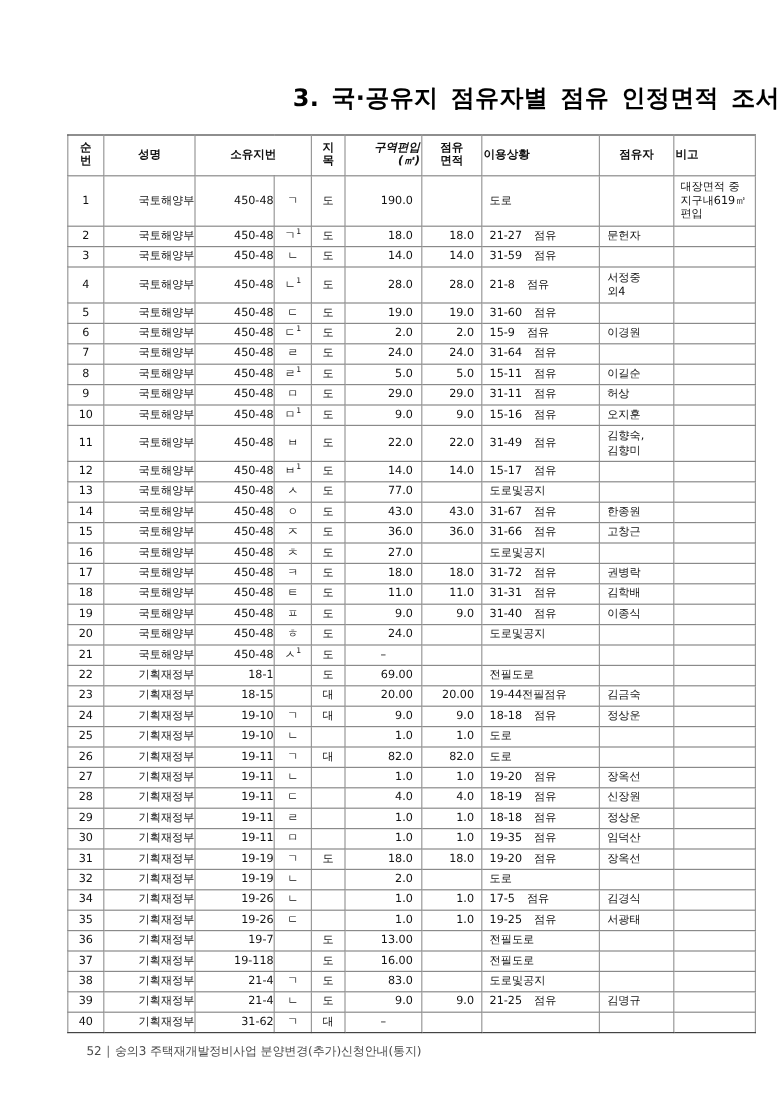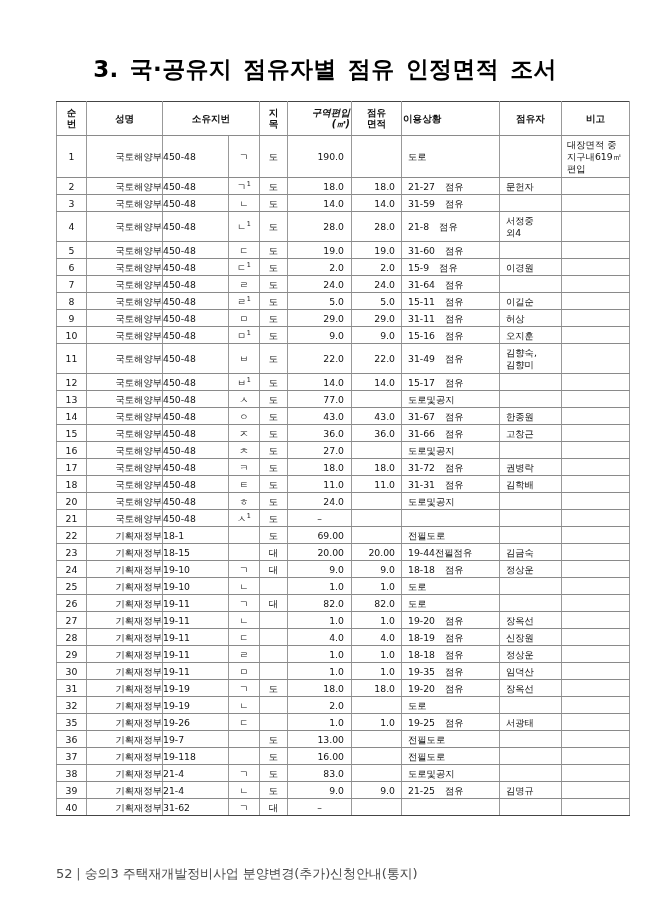--- a/index.html
+++ b/index.html
@@ -17,26 +17,26 @@
     position: relative;
     overflow: hidden;
   }
   .page {
     width: 650px;
     height: 919px;
     padding: 0;
     position: relative;
   }
   .doc-title {
-    font-size: 23px;
+    font-size: 20px;
     font-weight: bold;
-    text-align: center;
+    text-align: right;
     letter-spacing: 0.3px;
     margin: 0;
-    padding: 56px 0 0 0;
+    padding: 70px 0 0 0;
     color: #000;
     line-height: 1.15;
     word-spacing: 3px;
   }
   .table-wrap {
     padding: 0 56px 0 56px;
     margin-top: 19px;
   }
   table.survey {
     width: 538px;
@@ -62,21 +62,21 @@
     font-size: 9.6px;
     height: 34px;
     padding: 2px 1px;
   }
   table.survey tbody tr:last-child td {
     border-bottom: 1.3px solid #444;
   }
   
   .c-no     { width: 30px;  text-align: center; }
   .c-name   { width: 76px;  text-align: right; }
-  .c-lot    { width: 66px;  text-align: left; }
+  .c-lot    { width: 66px;  text-align: right; }
   .c-sub    { width: 31px;  text-align: center; }
   .c-cat    { width: 28px;  text-align: center; }
   .c-area   { width: 64px;  text-align: right;  padding-right: 7px !important; }
   .c-occ    { width: 50px;  text-align: right;  padding-right: 6px !important; }
   .c-use    { width: 98px;  text-align: left;   padding-left: 6px !important; }
   .c-holder { width: 62px;  text-align: left;   padding-left: 6px !important; }
   .c-note   { width: 68px;  text-align: left;   padding-left: 5px !important; }
 
   td.c-area, td.c-occ { font-variant-numeric: tabular-nums; }
 
@@ -94,23 +94,23 @@
     line-height: 0;
     margin-left: 0.5px;
   }
   .use-code { display: inline-block; }
   .use-tag  { display: inline-block; margin-left: 10px; }
   .dash { text-align: center !important; padding-right: 0 !important; }
   .multiline { line-height: 1.26; }
 
   .footer {
     position: absolute;
-    left: 56px;
+    left: 72px;
     bottom: 36px;
-    font-size: 13px;
+    font-size: 10px;
     color: #4a4a4a;
     letter-spacing: -0.1px;
   }
   .footer .pg { margin-right: 3px; }
   .footer .bar { margin: 0 4px 0 1px; color: #6a6a6a; }
 </style>
 </head>
 <body>
 
 <div class="page">
@@ -142,21 +142,21 @@
             <div class="hdr-vert"><span>지</span><br><span>목</span></div>
           </th>
           <th class="c-area" style="text-align:right;padding-right:1px !important;font-style:italic;">
             <div class="hdr-vert"><span>구역편입</span><br><span>(㎡)</span></div>
           </th>
           <th class="c-occ" style="text-align:center;padding-right:1px !important;">
             <div class="hdr-vert"><span>점유</span><br><span>면적</span></div>
           </th>
           <th class="c-use" style="text-align:left;padding-left:1px !important;">이용상황</th>
           <th class="c-holder" style="text-align:center;padding-left:1px !important;">점유자</th>
-          <th class="c-note" style="text-align:center;padding-left:1px !important;">비고</th>
+          <th class="c-note" style="text-align:left;padding-left:1px !important;">비고</th>
         </tr>
       </thead>
       <tbody id="survey-body">
           <tr class="row row-xtall">
             <td class="c-no">1</td>
             <td class="c-name">국토해양부</td>
             <td class="c-lot">450-48</td>
             <td class="c-sub"><span>ㄱ</span></td>
             <td class="c-cat">도</td>
             <td class="c-area">190.0</td>
@@ -366,20 +366,32 @@
           <tr class="row">
             <td class="c-no">18</td>
             <td class="c-name">국토해양부</td>
             <td class="c-lot">450-48</td>
             <td class="c-sub"><span>ㅌ</span></td>
             <td class="c-cat">도</td>
             <td class="c-area">11.0</td>
             <td class="c-occ">11.0</td>
             <td class="c-use"><span class="use-code">31-31</span><span class="use-tag">점유</span></td>
             <td class="c-holder">김학배</td>
+            <td class="c-note"></td>
+          </tr>
+          <tr class="row">
+            <td class="c-no">19</td>
+            <td class="c-name">국토해양부</td>
+            <td class="c-lot">450-48</td>
+            <td class="c-sub"><span>ㅍ</span></td>
+            <td class="c-cat">도</td>
+            <td class="c-area">9.0</td>
+            <td class="c-occ">9.0</td>
+            <td class="c-use"><span class="use-code">31-40</span><span class="use-tag">점유</span></td>
+            <td class="c-holder">이종식</td>
             <td class="c-note"></td>
           </tr>
           <tr class="row">
             <td class="c-no">20</td>
             <td class="c-name">국토해양부</td>
             <td class="c-lot">450-48</td>
             <td class="c-sub"><span>ㅎ</span></td>
             <td class="c-cat">도</td>
             <td class="c-area">24.0</td>
             <td class="c-occ"></td>
@@ -525,20 +537,32 @@
             <td class="c-lot">19-19</td>
             <td class="c-sub"><span>ㄴ</span></td>
             <td class="c-cat"></td>
             <td class="c-area">2.0</td>
             <td class="c-occ"></td>
             <td class="c-use"><span class="use-code">도로</span></td>
             <td class="c-holder"></td>
             <td class="c-note"></td>
           </tr>
           <tr class="row">
+            <td class="c-no">34</td>
+            <td class="c-name">기획재정부</td>
+            <td class="c-lot">19-26</td>
+            <td class="c-sub"><span>ㄴ</span></td>
+            <td class="c-cat"></td>
+            <td class="c-area">1.0</td>
+            <td class="c-occ">1.0</td>
+            <td class="c-use"><span class="use-code">17-5</span><span class="use-tag">점유</span></td>
+            <td class="c-holder">김경식</td>
+            <td class="c-note"></td>
+          </tr>
+          <tr class="row">
             <td class="c-no">35</td>
             <td class="c-name">기획재정부</td>
             <td class="c-lot">19-26</td>
             <td class="c-sub"><span>ㄷ</span></td>
             <td class="c-cat"></td>
             <td class="c-area">1.0</td>
             <td class="c-occ">1.0</td>
             <td class="c-use"><span class="use-code">19-25</span><span class="use-tag">점유</span></td>
             <td class="c-holder">서광태</td>
             <td class="c-note"></td>

